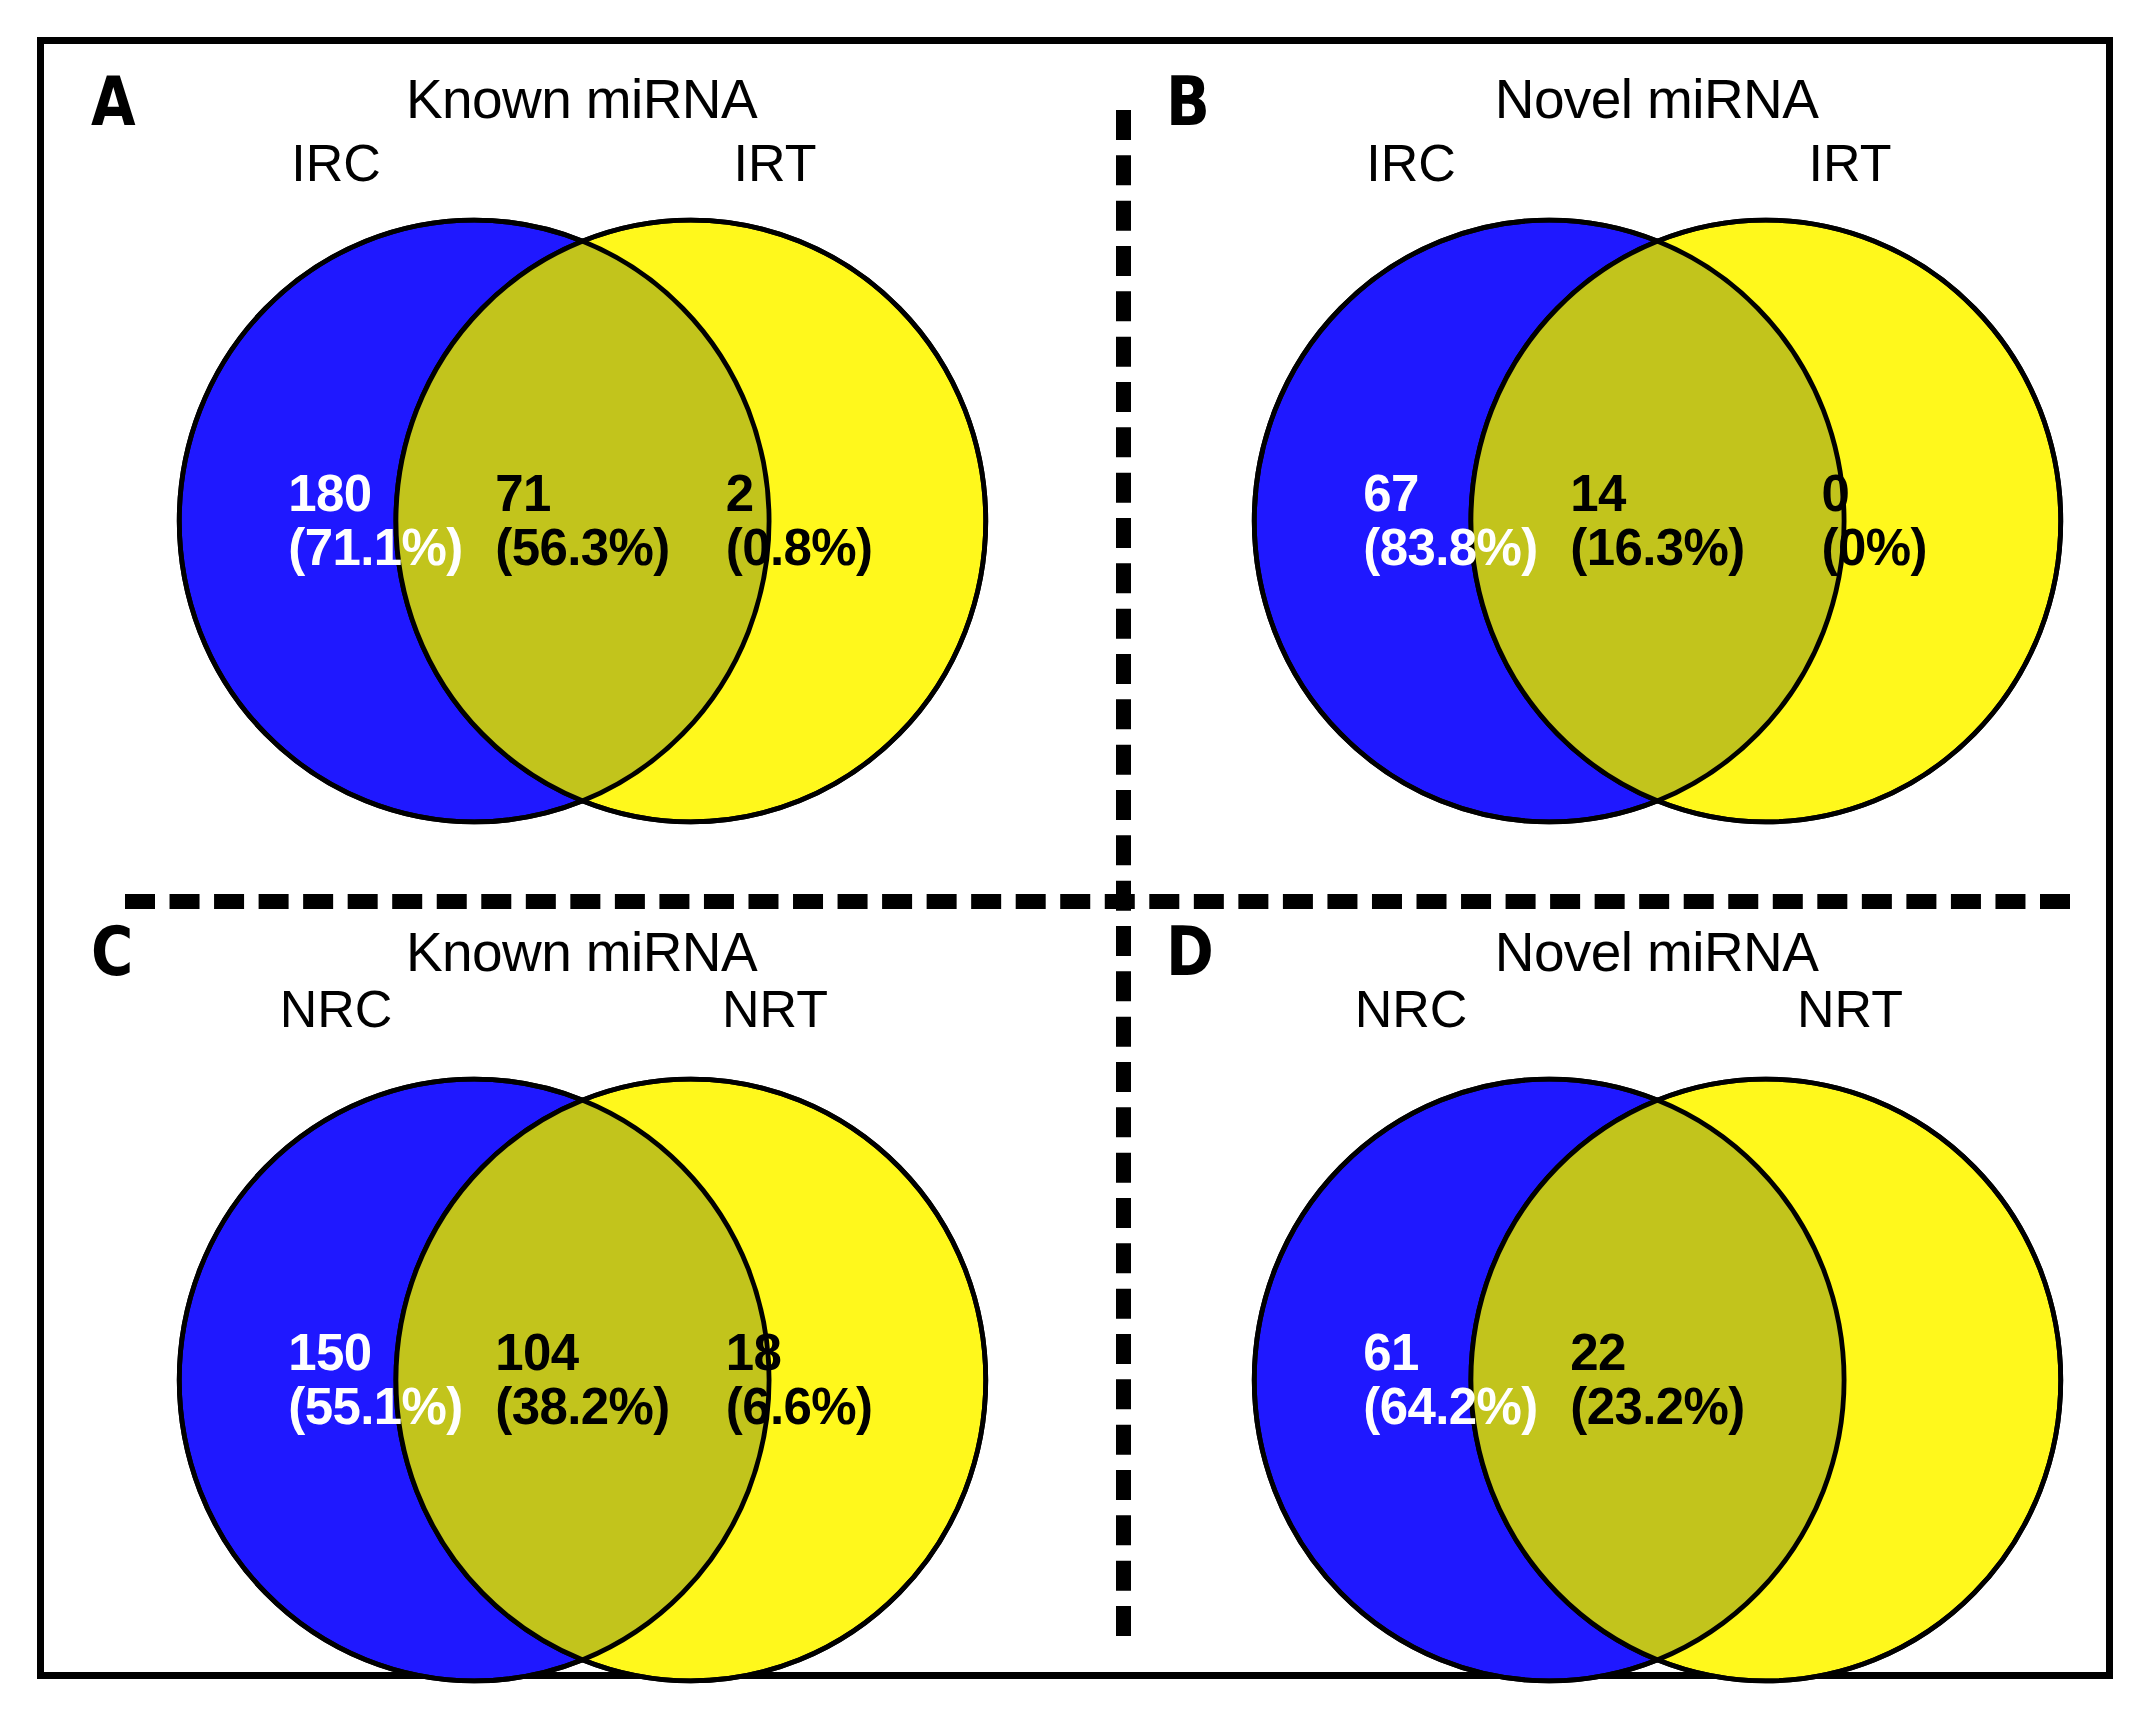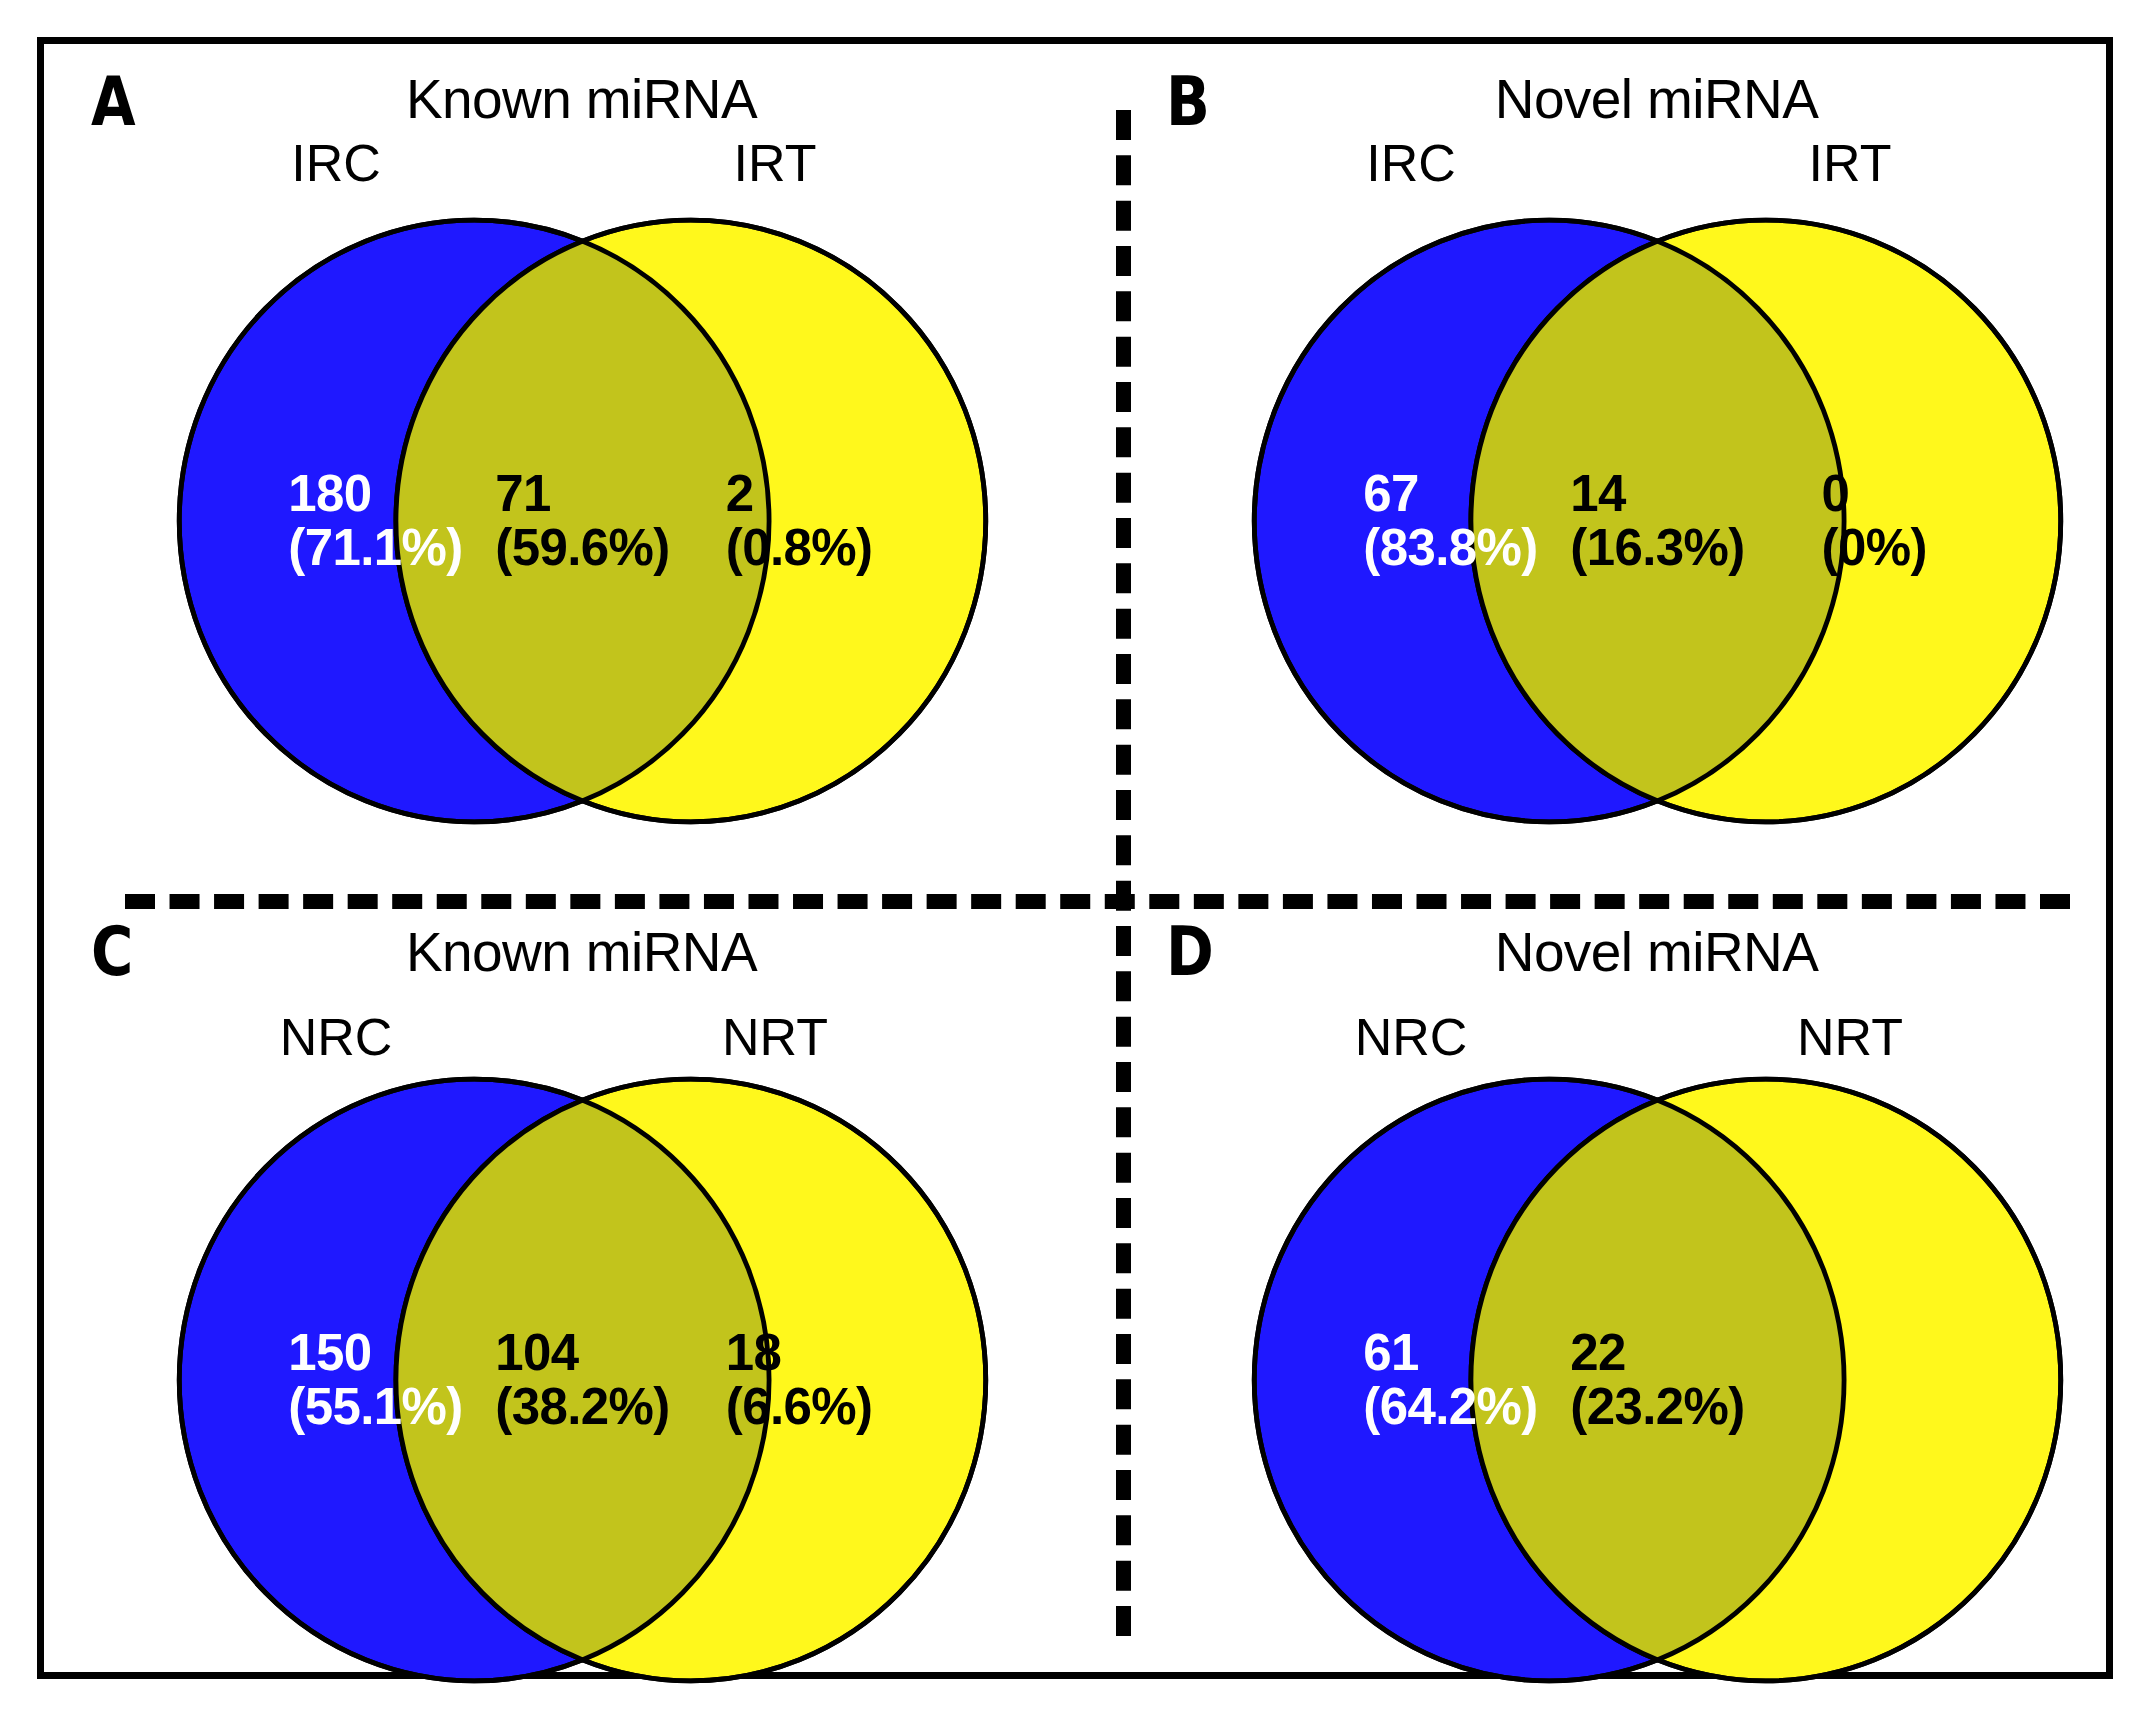--- a/index.html
+++ b/index.html
@@ -83,21 +83,21 @@
   .set-label{
     position:absolute;
     font-size:52px;
     color:#000000;
     letter-spacing:0px;
     white-space:nowrap;
     transform:translateX(-50%);
   }
   .set-label.left { left:292px; top:89px; }
   .set-label.right{ left:731px; top:89px; }
-  #panel-c .set-label,#panel-d .set-label{top:77px;margin-top:28px;}
+  #panel-c .set-label,#panel-d .set-label{top:77px;}
 
   
   .venn{
     position:absolute;
     left:57px;
     top:158px;
     width:963px;
     height:638px;
   }
   #panel-c .venn,#panel-d .venn{top:159px;}
@@ -149,21 +149,21 @@
           </g>
           <ellipse cx="620" cy="530" rx="490" ry="500" fill="none" stroke="#000000" stroke-width="8"></ellipse>
           <ellipse cx="980" cy="530" rx="490" ry="500" fill="none" stroke="#000000" stroke-width="8"></ellipse>
         </svg>
         <div class="venn-text left">
           <span class="num">180</span>
           <span class="pct">(71.1%)</span>
         </div>
         <div class="venn-text mid">
           <span class="num">71</span>
-          <span class="pct">(59.6%)</span>
+          <span class="pct">(56.3%)</span>
         </div>
         <div class="venn-text right">
           <span class="num">2</span>
           <span class="pct">(0.8%)</span>
         </div>
       </div>
     </div>
 
     <div class="panel" id="panel-b">
       <div class="panel-letter">B</div>

